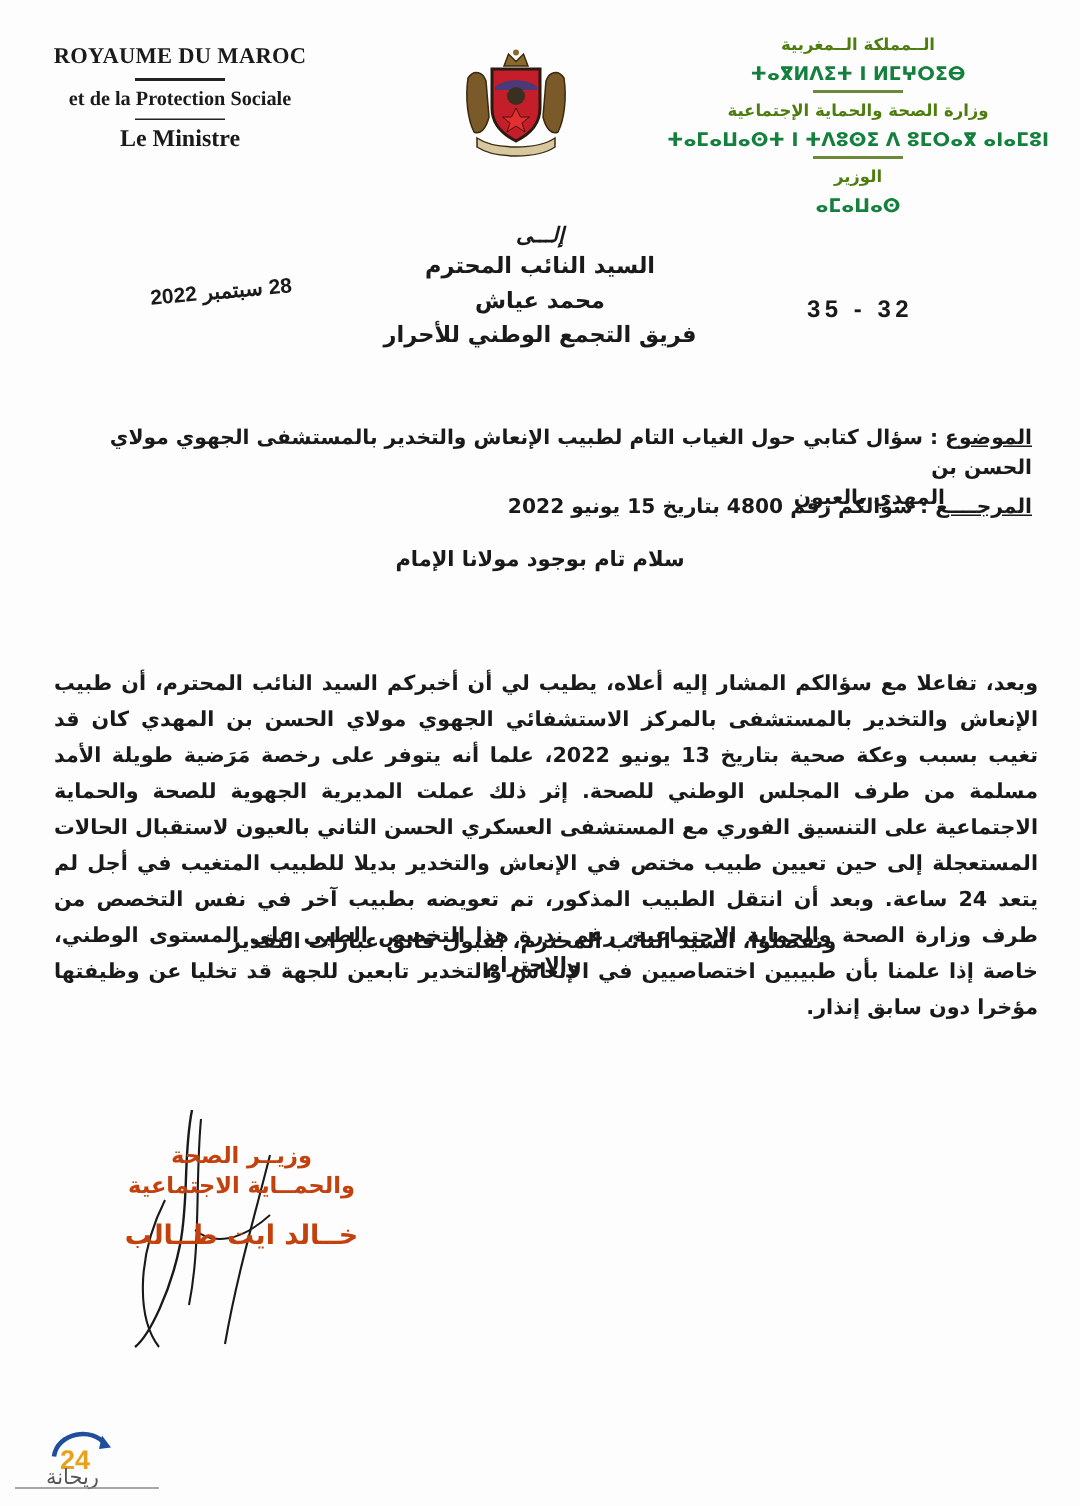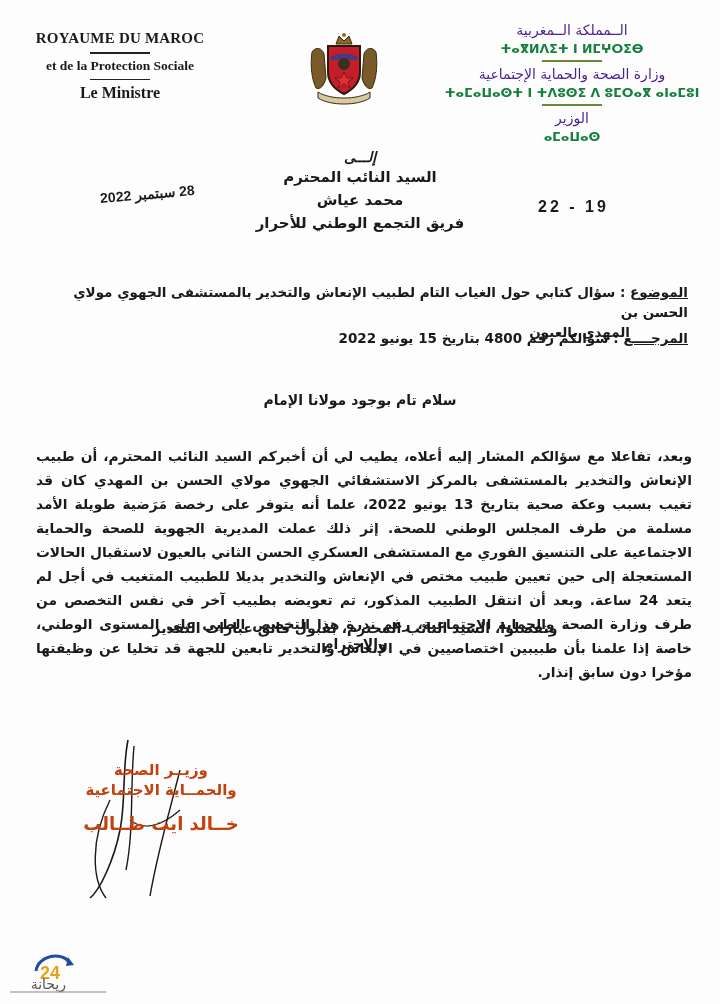--- a/index.html
+++ b/index.html
@@ -12,21 +12,21 @@
 
   
   .fr-head { left: 10px; top: 30px; width: 220px; text-align: center; }
   .fr-head .kingdom { font-family: "Liberation Serif", serif; font-weight: bold; font-size: 15px; letter-spacing: 0.2px; }
   .fr-head .rule { width: 60px; height: 1.6px; background: #222; margin: 5px auto 4px; }
   .fr-head .ministry { font-family: "Liberation Serif", serif; font-weight: bold; font-size: 13.5px; line-height: 16px; }
   .fr-head .minister { font-family: Liberation Serif, serif; font-weight: bold; font-size: 16px; margin-top: 2px; }
 
   
   .ar-head { right: 18px; top: 20px; width: 260px; text-align: center; direction: rtl; }
-  .ar-head .ar-line { font-family: "DejaVu Sans", sans-serif; font-weight: normal; font-size: 14px; line-height: 20px; color: #4c1d95; }
+  .ar-head .ar-line { font-family: "DejaVu Sans", sans-serif; font-weight: bold; font-size: 11px; line-height: 20px; color: #4d7c0f; }
   .ar-head .tif-line { font-family: "DejaVu Sans", sans-serif; font-weight: bold; font-size: 12.5px; line-height: 18px; color: #15803d; direction: ltr; }
   .ar-head .green-rule { width: 60px; height: 2px; background: #6a8a3a; margin: 2px auto; }
 
   
   .emblem { left: 306px; top: 30px; width: 76px; height: 78px; }
 
   
   .addressee { left: 200px; top: 148px; width: 320px; text-align: center; direction: rtl; }
   .addressee .to { font-size: 14px; font-weight: bold; font-style: italic; line-height: 18px; }
   .addressee .line { font-size: 15px; font-weight: bold; line-height: 23px; }
@@ -34,21 +34,21 @@
   .date-stamp { left: 100px; top: 186px; font-family: "Liberation Sans", sans-serif; font-weight: bold; font-size: 14px; transform: rotate(-5deg); direction: rtl; letter-spacing: 1px; }
   .ref-num { left: 538px; top: 198px; font-family: "Liberation Sans", sans-serif; font-weight: bold; font-size: 16px; letter-spacing: 3px; direction: ltr; }
 
   
   .meta { left: 60px; width: 628px; direction: rtl; text-align: right; font-size: 13.5px; line-height: 20px; font-weight: bold; }
   .meta .lbl { text-decoration: underline; }
   .subject { top: 282px; }
   .subject .cont2 { margin-right: 58px; }
   .reference { top: 328px; }
 
-  .greeting { left: 200px; top: 365px; width: 320px; text-align: center; direction: rtl; font-weight: bold; font-size: 14px; margin-top: 27px; }
+  .greeting { left: 200px; top: 365px; width: 320px; text-align: center; direction: rtl; font-weight: bold; font-size: 14px; }
 
   .body-text { left: 36px; top: 396px; width: 656px; direction: rtl; text-align: justify; text-align-last: right; font-weight: bold; font-size: 13.8px; line-height: 24px; margin-top: 48px; }
 
   .closing { left: 120px; top: 620px; width: 470px; text-align: center; direction: rtl; font-weight: bold; font-size: 14px; }
 
   
   .signature { left: 46px; top: 760px; width: 230px; direction: rtl; text-align: center; color: #c2410c; font-weight: bold; }
   .signature .s1 { font-size: 15px; line-height: 20px; letter-spacing: 2px; }
   .signature .s2 { font-size: 18px; line-height: 28px; letter-spacing: 4px; margin-top: 10px; }
   .sig-scribble { left: 30px; top: 730px; width: 200px; height: 170px; }
@@ -95,21 +95,21 @@
 </div>
 
 <div class="abs addressee">
   <div class="to">إلـــى</div>
   <div class="line">السيد النائب المحترم</div>
   <div class="line">محمد عياش</div>
   <div class="line">فريق التجمع الوطني للأحرار</div>
 </div>
 
 <div class="abs date-stamp">28 سبتمبر 2022</div>
-<div class="abs ref-num">22 - 19</div>
+<div class="abs ref-num">35 - 32</div>
 
 <div class="abs meta subject">
   <div>
     <span class="lbl">الموضوع</span>
     <span> : </span>
     <span>سؤال كتابي حول الغياب التام لطبيب الإنعاش والتخدير بالمستشفى الجهوي مولاي الحسن بن</span>
   </div>
   <div class="cont2">المهدي بالعيون</div>
 </div>
 

